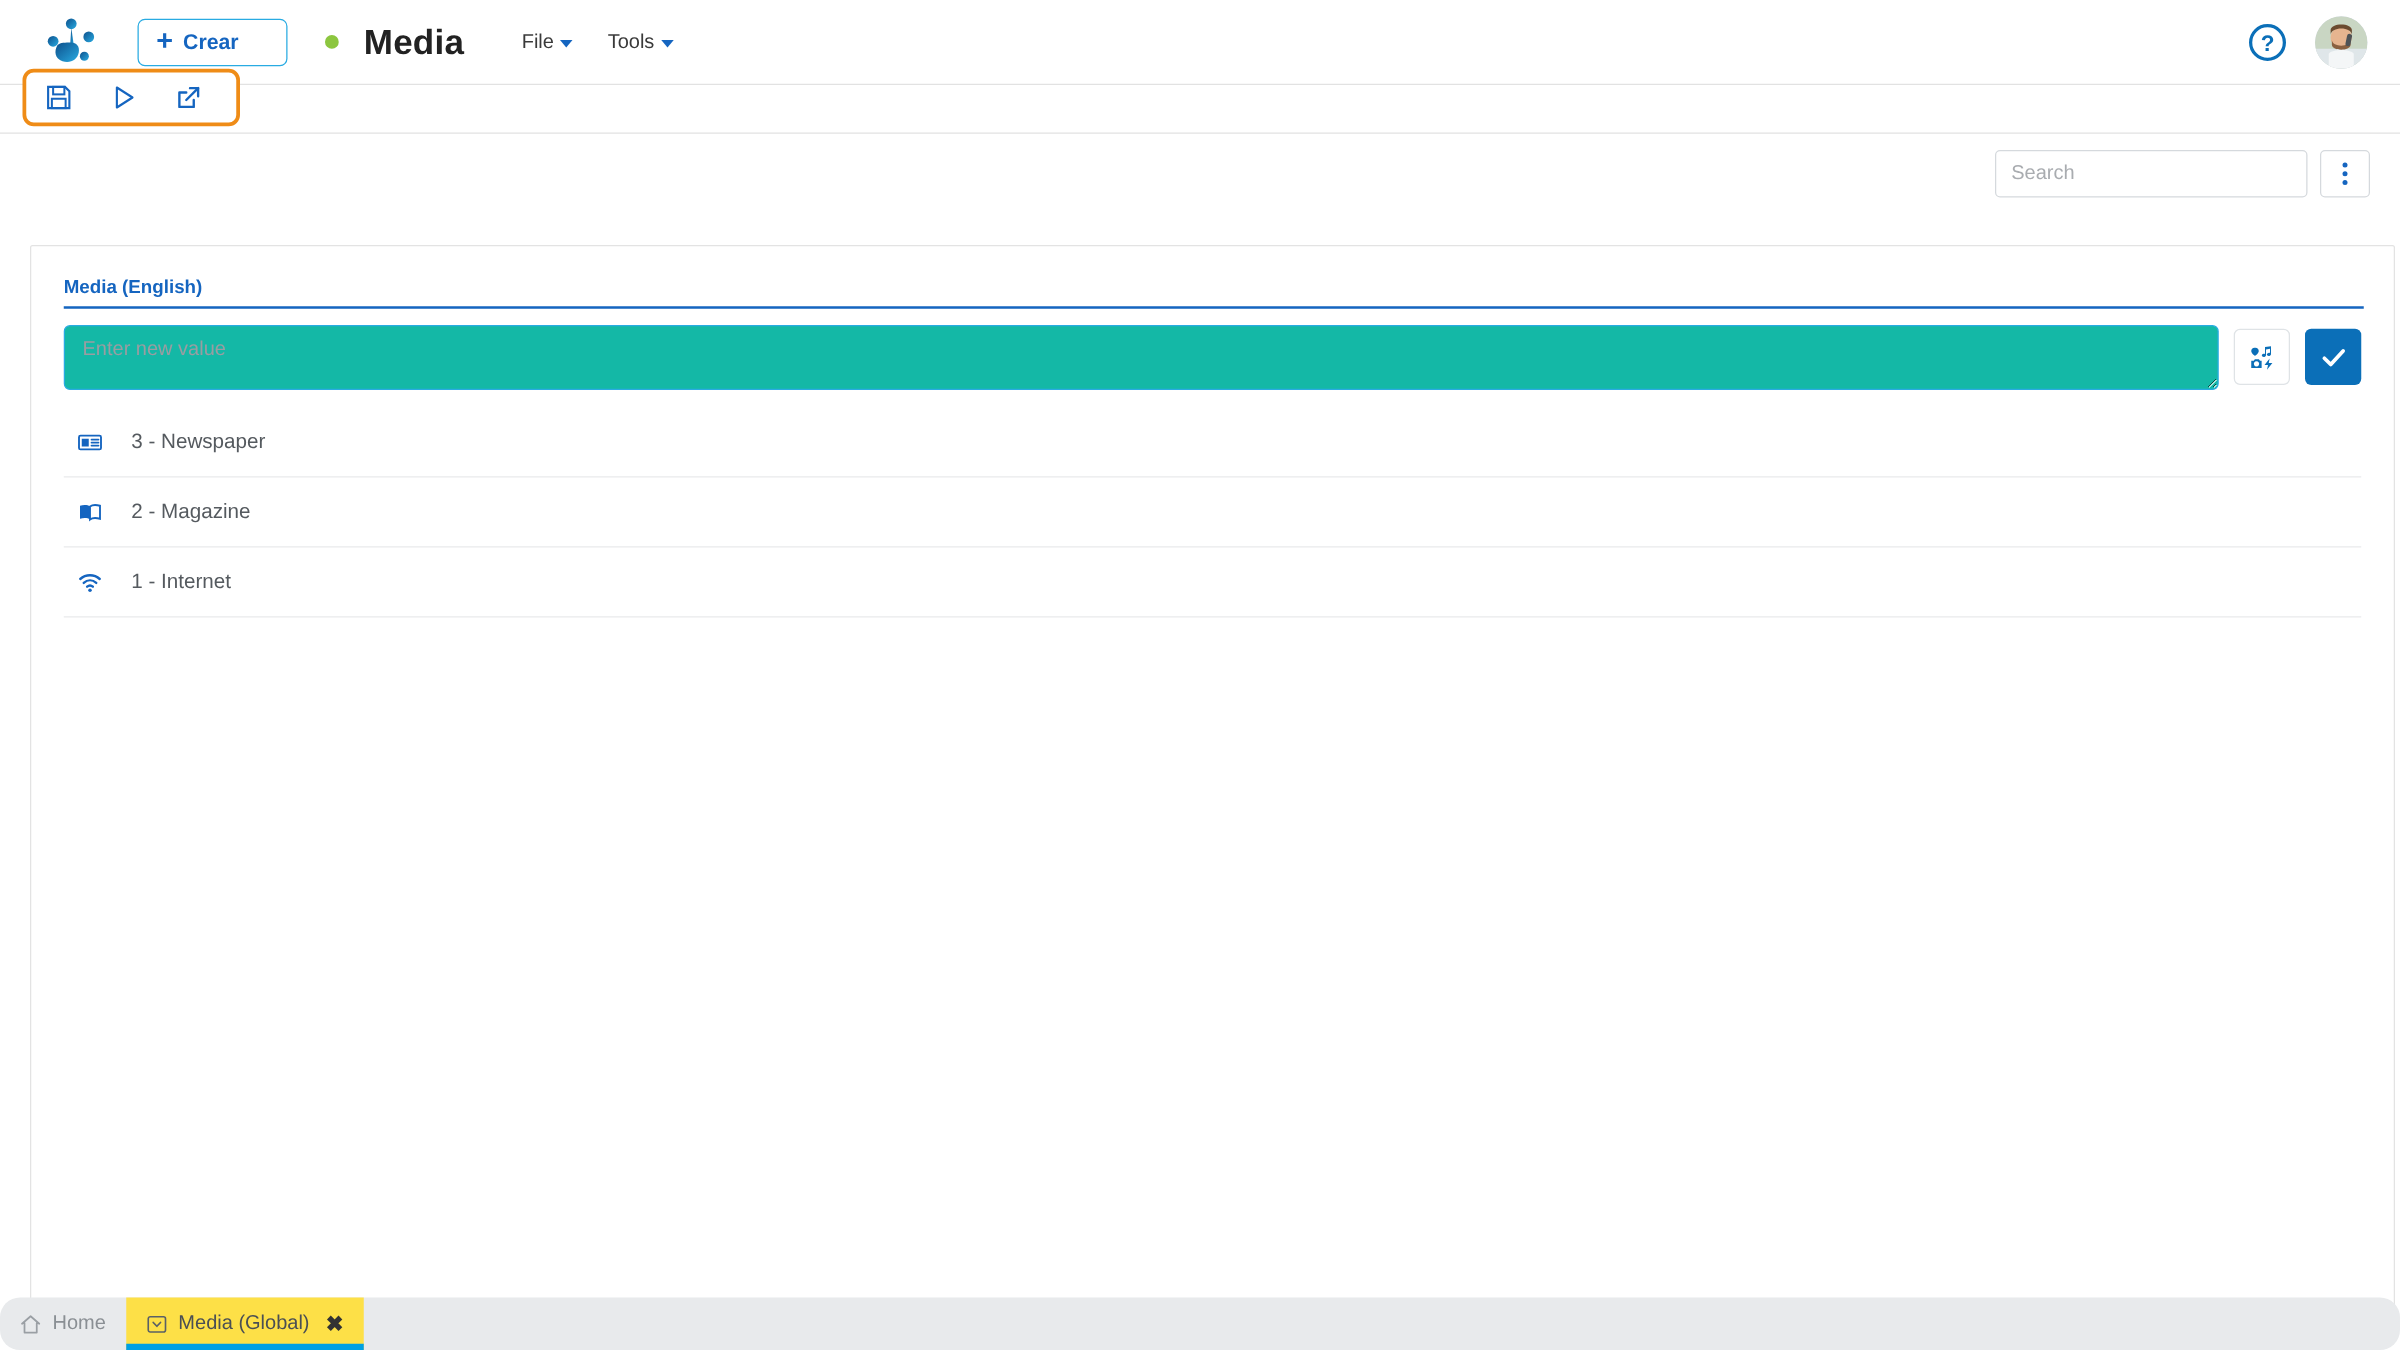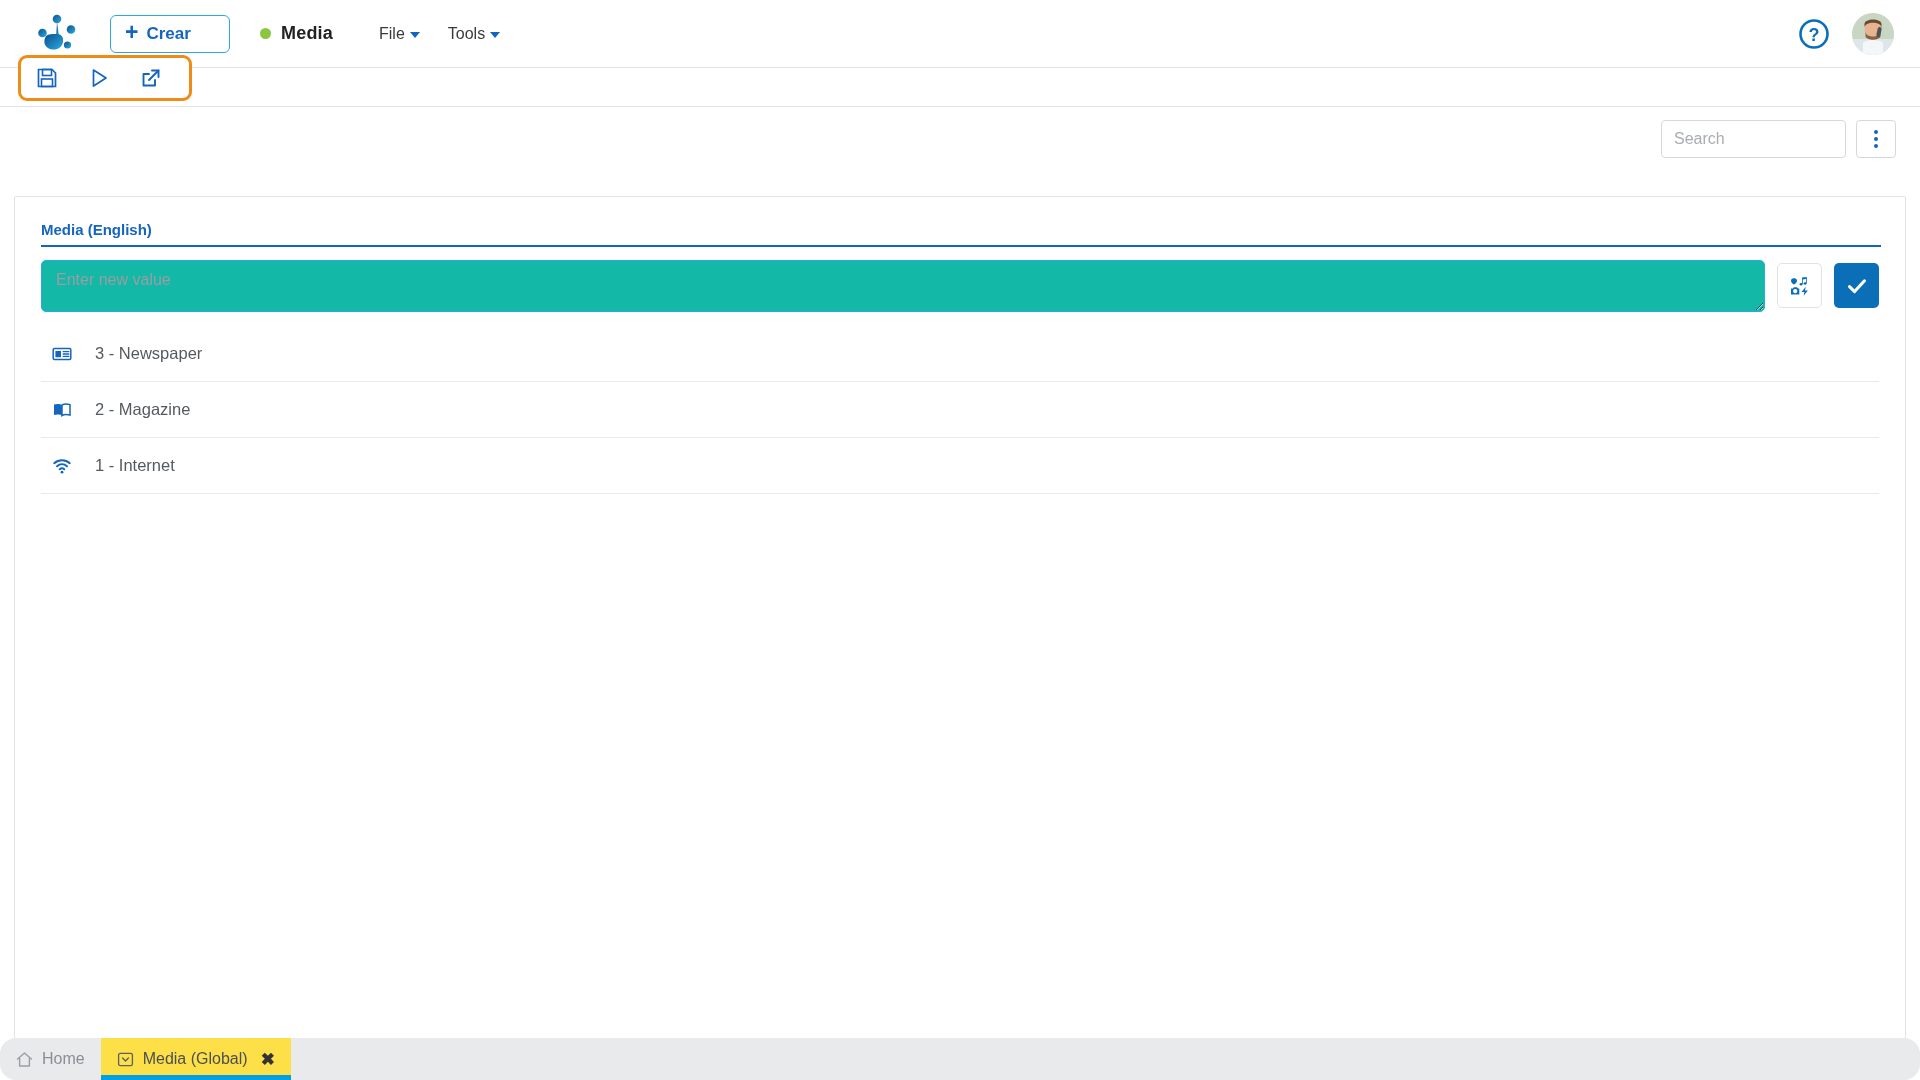--- a/index.html
+++ b/index.html
@@ -24,21 +24,21 @@
     height: 38px; min-width: 120px; padding: 0 18px 0 14px;
     border: 1.5px solid #29abe2; border-radius: 6px;
     background: #fff; color: #1565c0;
     display: flex; align-items: center; gap: 8px;
     font-size: 17px; font-weight: 600; cursor: pointer;
     margin-left: 18px;
   }
   .create-btn .plus { font-size: 23px; font-weight: 700; color: #1565c0; line-height: 1; margin-top: -2px;}
   .doc-title-wrap { display: flex; align-items: center; gap: 10px; margin-left: 30px; }
   .status-dot { width: 11px; height: 11px; border-radius: 50%; background: #8cc63f; display: inline-block; }
-  .doc-title { font-size: 18px; font-weight: 700; color: #222222; letter-spacing: .2px; }
+  .doc-title { font-size: 28px; font-weight: 700; color: #222222; letter-spacing: .2px; margin-left: 10px; }
   .menu-bar { display: flex; align-items: flex-start; gap: 28px; margin-left: 46px; }
   .menu-item {
     font-size: 16px; color: #3a3a3a; cursor: pointer;
     display: flex; align-items: center; gap: 5px;
   }
   .caret-dn {
     width: 0; height: 0; border-left: 5px solid transparent; border-right: 5px solid transparent;
     border-top: 6px solid #1565c0; display: inline-block; margin-top: 3px;
   }
   .header-right { margin-left: auto; display: flex; align-items: center; gap: 22px; margin-right: 26px; }
@@ -63,39 +63,39 @@
     width: 52px; height: 100%; display: flex; align-items: center; justify-content: center;
     cursor: pointer;
   }
 
   
   .search-row {
     position: absolute; top: 120px; right: 24px;
     display: flex; align-items: center; gap: 10px;
   }
   .search-box {
-    width: 185px; height: 38px; border: 1px solid #d5d9dd; border-radius: 4px;
+    width: 250px; height: 38px; border: 1px solid #d5d9dd; border-radius: 4px;
     display: flex; align-items: center; background: #fff; overflow: hidden;
   }
   .search-box input {
     border: none; outline: none; flex: 1; height: 100%;
     padding: 0 12px; font-size: 16px; color: #4a4a4a;
     font-family: "Liberation Sans", sans-serif; background: transparent;
   }
   .search-box input::placeholder { color: #a9acb0; }
   .kebab-btn {
     width: 40px; height: 38px; border: 1px solid #d5d9dd; border-radius: 4px; background: #fff;
     display: flex; flex-direction: column; align-items: center; justify-content: center; gap: 3px;
     cursor: pointer;
   }
   .kebab-btn i { width: 4px; height: 4px; border-radius: 50%; background: #1565c0; display: block; }
 
   
   .panel {
-    position: absolute; top: 196px; left: 14px; width: 1892px; height: 872px;
+    position: absolute; top: 196px; left: 24px; width: 1892px; height: 872px;
     background: #fff; border: 1px solid #e3e3e3; border-radius: 2px;
   }
   .field-label {
     margin: 24px 0 0 26px; font-size: 15px; font-weight: 700; color: #1565c0;
   }
   .field-underline {
     margin: 7px 24px 0 26px; height: 2px; background: #1565c0;
   }
   .input-row {
     display: flex; align-items: flex-start; gap: 12px;

